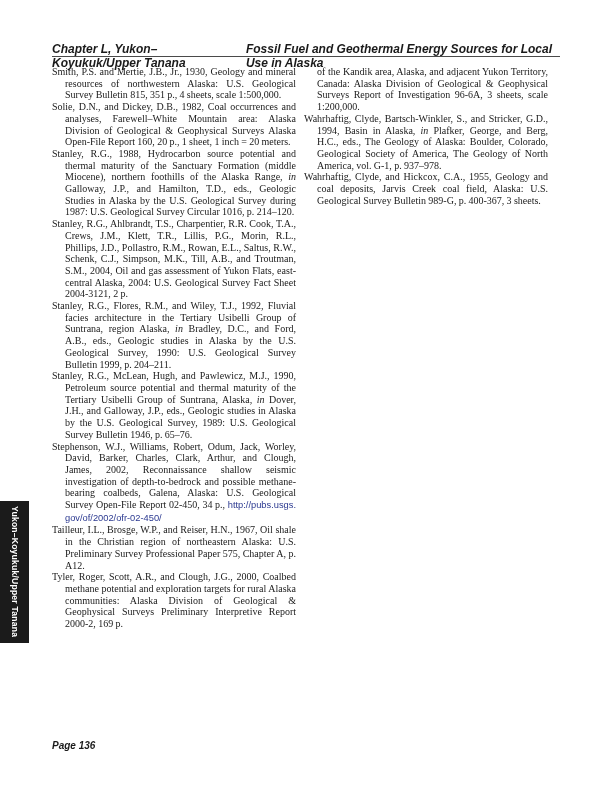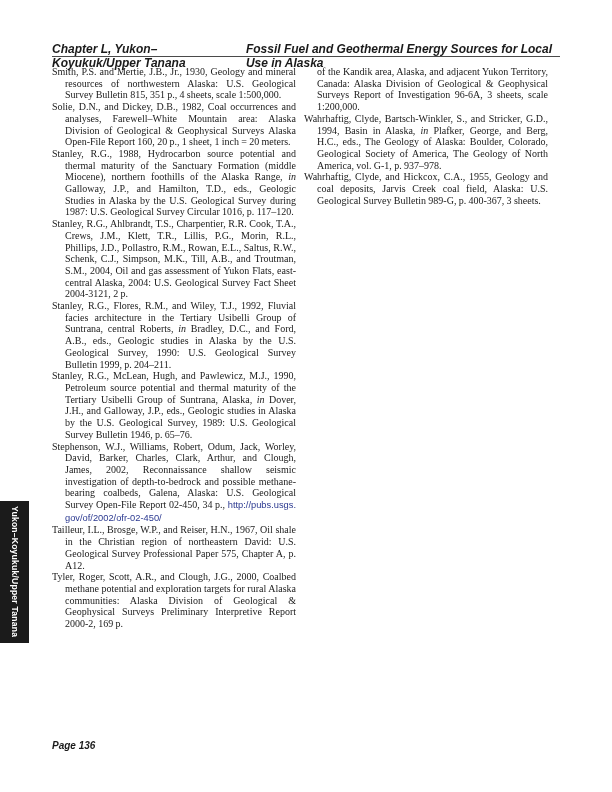--- a/index.html
+++ b/index.html
@@ -76,26 +76,26 @@
     <span>Chapter L, Yukon–Koyukuk/Upper Tanana</span>
     <span>Fossil Fuel and Geothermal Energy Sources for Local Use in Alaska</span>
   </div>
 
   <div class="rule"></div>
 
   <div class="columns">
     <div class="col">
         <p class="ref"><span>Smith, P.S. and Mertie, J.B., Jr., 1930, Geology and mineral resources of northwestern Alaska: U.S. Geological Survey Bulletin 815, 351 p., 4 sheets, scale 1:500,000.</span></p>
         <p class="ref"><span>Solie, D.N., and Dickey, D.B., 1982, Coal occurrences and analyses, Farewell–White Mountain area: Alaska Division of Geological &amp; Geophysical Surveys Alaska Open-File Report 160, 20 p., 1 sheet, 1 inch = 20 meters.</span></p>
-        <p class="ref"><span>Stanley, R.G., 1988, Hydrocarbon source potential and thermal maturity of the Sanctuary Formation (middle Miocene), northern foothills of the Alaska Range, </span><span class="it">in</span><span> Galloway, J.P., and Hamilton, T.D., eds., Geologic Studies in Alaska by the U.S. Geological Survey during 1987: U.S. Geological Survey Circular 1016, p. 117–120.</span></p>
+        <p class="ref"><span>Stanley, R.G., 1988, Hydrocarbon source potential and thermal maturity of the Sanctuary Formation (middle Miocene), northern foothills of the Alaska Range, </span><span class="it">in</span><span> Galloway, J.P., and Hamilton, T.D., eds., Geologic Studies in Alaska by the U.S. Geological Survey during 1987: U.S. Geological Survey Circular 1016, p. 214–120.</span></p>
         <p class="ref"><span>Stanley, R.G., Ahlbrandt, T.S., Charpentier, R.R. Cook, T.A., Crews, J.M., Klett, T.R., Lillis, P.G., Morin, R.L., Phillips, J.D., Pollastro, R.M., Rowan, E.L., Saltus, R.W., Schenk, C.J., Simpson, M.K., Till, A.B., and Troutman, S.M., 2004, Oil and gas assessment of Yukon Flats, east-central Alaska, 2004: U.S. Geological Survey Fact Sheet 2004-3121, 2 p.</span></p>
-        <p class="ref"><span>Stanley, R.G., Flores, R.M., and Wiley, T.J., 1992, Fluvial facies architecture in the Tertiary Usibelli Group of Suntrana, central Roberts, </span><span class="it">in</span><span> Bradley, D.C., and Ford, A.B., eds., Geologic studies in Alaska by the U.S. Geological Survey, 1990: U.S. Geological Survey Bulletin 1999, p. 204–211.</span></p>
+        <p class="ref"><span>Stanley, R.G., Flores, R.M., and Wiley, T.J., 1992, Fluvial facies architecture in the Tertiary Usibelli Group of Suntrana, region Alaska, </span><span class="it">in</span><span> Bradley, D.C., and Ford, A.B., eds., Geologic studies in Alaska by the U.S. Geological Survey, 1990: U.S. Geological Survey Bulletin 1999, p. 204–211.</span></p>
         <p class="ref"><span>Stanley, R.G., McLean, Hugh, and Pawlewicz, M.J., 1990, Petroleum source potential and thermal maturity of the Tertiary Usibelli Group of Suntrana, Alaska, </span><span class="it">in</span><span> Dover, J.H., and Galloway, J.P., eds., Geologic studies in Alaska by the U.S. Geological Survey, 1989: U.S. Geological Survey Bulletin 1946, p. 65–76.</span></p>
         <p class="ref"><span>Stephenson, W.J., Williams, Robert, Odum, Jack, Worley, David, Barker, Charles, Clark, Arthur, and Clough, James, 2002, Reconnaissance shallow seismic investigation of depth-to-bedrock and possible methane-bearing coalbeds, Galena, Alaska: U.S. Geological Survey Open-File Report 02-450, 34 p., </span><span class="url">http://pubs.usgs.gov/of/2002/ofr-02-450/</span></p>
-        <p class="ref"><span>Tailleur, I.L., Brosge, W.P., and Reiser, H.N., 1967, Oil shale in the Christian region of northeastern David: U.S. Geological Survey Professional Paper 575, Chapter A, p. A12.</span></p>
+        <p class="ref"><span>Tailleur, I.L., Brosge, W.P., and Reiser, H.N., 1967, Oil shale in the Christian region of northeastern Alaska: U.S. Preliminary Survey Professional Paper 575, Chapter A, p. A12.</span></p>
         <p class="ref"><span>Tyler, Roger, Scott, A.R., and Clough, J.G., 2000, Coalbed methane potential and exploration targets for rural Alaska communities: Alaska Division of Geological &amp; Geophysical Surveys Preliminary Interpretive Report 2000-2, 169 p.</span></p>
       </div>
     <div class="col">
         <p class="ref cont"><span>of the Kandik area, Alaska, and adjacent Yukon Territory, Canada: Alaska Division of Geological &amp; Geophysical Surveys Report of Investigation 96-6A, 3 sheets, scale 1:200,000.</span></p>
         <p class="ref"><span>Wahrhaftig, Clyde, Bartsch-Winkler, S., and Stricker, G.D., 1994, Basin in Alaska, </span><span class="it">in</span><span> Plafker, George, and Berg, H.C., eds., The Geology of Alaska: Boulder, Colorado, Geological Society of America, The Geology of North America, vol. G-1, p. 937–978.</span></p>
         <p class="ref"><span>Wahrhaftig, Clyde, and Hickcox, C.A., 1955, Geology and coal deposits, Jarvis Creek coal field, Alaska: U.S. Geological Survey Bulletin 989-G, p. 400-367, 3 sheets.</span></p>
       </div>
   </div>
 
   <div class="side-tab">

